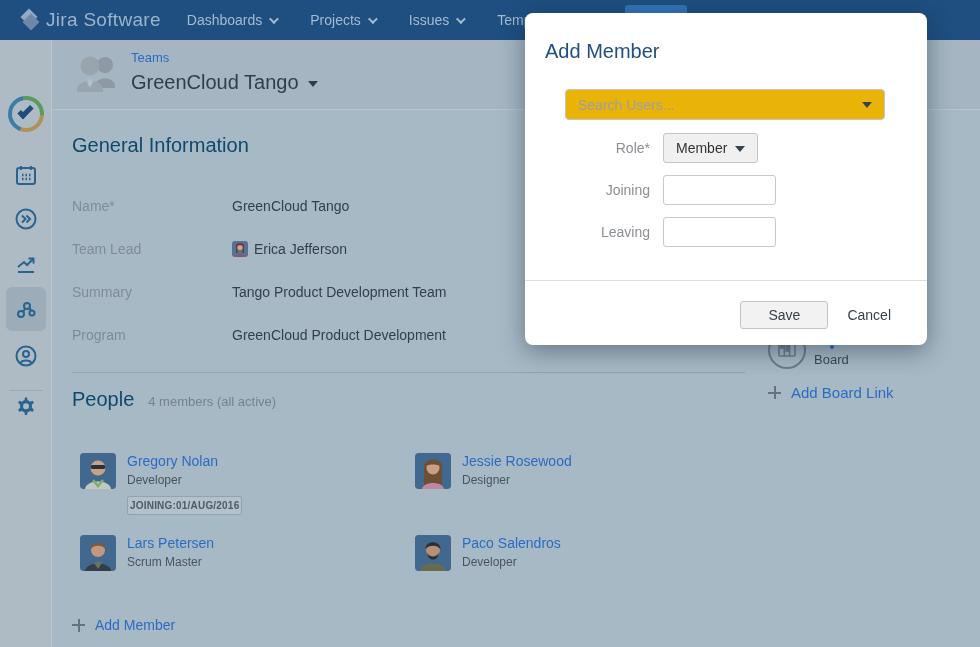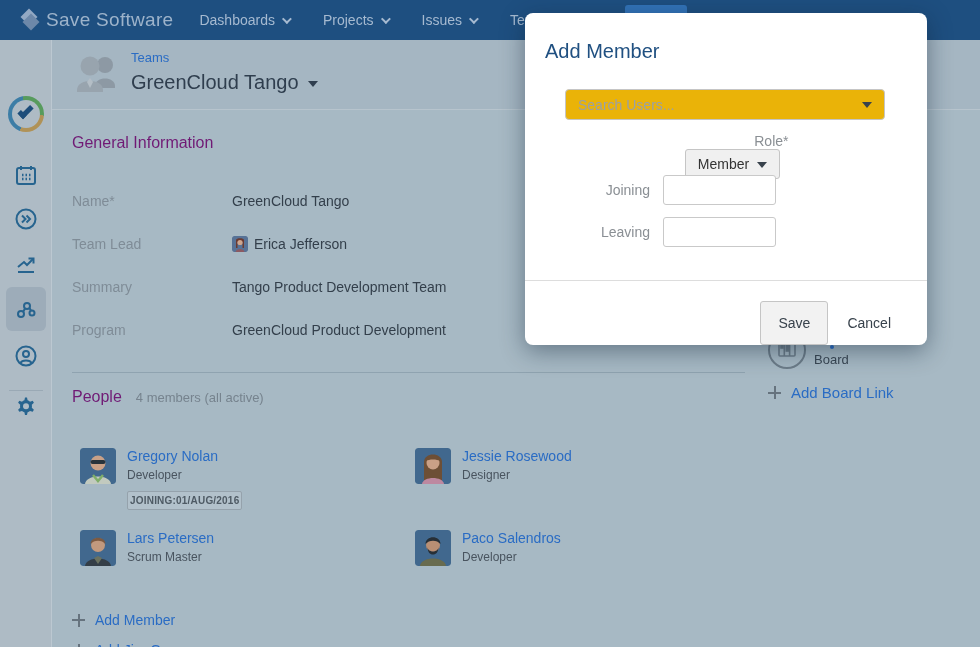--- a/index.html
+++ b/index.html
@@ -35,21 +35,21 @@
   
   .page-header { position:absolute; left:52px; top:40px; width:928px; height:70px; background:#a5b6c2; border-bottom:1px solid #b7c4cd; }
   .team-avatar { position:absolute; left:75px; top:52px; }
   .bc-link { position:absolute; left:131px; top:50px; font-size:13px; color:#2a6cc4; text-decoration:none; }
   .page-title-row { position:absolute; left:131px; top:71px; display:flex; align-items:center; gap:9px; cursor:pointer; }
   .page-title { font-size:20px; color:#2f3e4e; }
   .caret-dk { width:0; height:0; border-left:5px solid transparent; border-right:5px solid transparent; border-top:6px solid #2f3e4e; margin-top:3px; }
 
   
   .gi { position:absolute; left:72px; top:134px; width:660px; }
-  .sec-heading { font-size:16px; color:#701a75; font-weight:400; }
+  .sec-heading { font-size:20px; color:#0c4a6e; font-weight:400; }
   .gi-rows { margin-top:27px; }
   .gi-row { display:flex; align-items:center; height:43px; }
   .gi-label { width:160px; font-size:14px; color:#7f8c97; }
   .gi-value { font-size:14px; color:#333f4b; display:flex; align-items:center; gap:6px; }
   .mini-avatar { width:16px; height:16px; border-radius:2px; display:block; }
   .obscured { position:absolute; left:698px; top:330px; font-size:14px; color:#4a5a66; letter-spacing:1px; }
 
   .main-hr { position:absolute; left:72px; top:372px; width:673px; height:1px; background:#8fa3b0; }
 
   .people { position:absolute; left:72px; top:388px; width:680px; }
@@ -80,44 +80,44 @@
 
   
   .modal { position:absolute; left:525px; top:13px; width:402px; height:332px; background:#ffffff; border-radius:8px; box-shadow:0 6px 24px rgba(15,35,55,0.45); z-index:10; }
   .modal-title { position:absolute; left:20px; top:27px; font-size:20px; color:#205081; font-weight:400; }
   .search-box { position:absolute; left:40px; top:76px; width:320px; height:31px; border:1px solid #c5c5c5; border-radius:4px; background:#eab308; display:flex; align-items:center; }
   .search-box input { flex:1; border:none; outline:none; padding:0 12px; font-size:14px; color:#333; font-family:"Liberation Sans", sans-serif; background:transparent; }
   .search-box input::placeholder { color:#9aa0a6; }
   .caret-sm { width:0; height:0; border-left:5px solid transparent; border-right:5px solid transparent; border-top:6px solid #38424c; margin-right:12px; }
   .form-row { position:absolute; left:0; display:flex; align-items:center; width:100%; }
   .form-label { width:125px; text-align:right; font-size:14px; color:#8a8f94; }
-  .row-role { top:120px;flex-direction:column; }
+  .row-role { top:120px; }
   .row-joining { top:162px; }
   .row-leaving { top:204px; }
   .role-btn { margin-left:13px; height:30px; padding:0 12px; background:#f0f0f0; border:1px solid #c5c5c5; border-radius:3px; display:flex; align-items:center; gap:8px; font-size:14px; color:#333; cursor:pointer; }
   .role-btn .caret-sm { margin:2px 0 0 0; }
   .date-input { margin-left:13px; width:113px; height:30px; border:1px solid #c9c9c9; border-radius:3px; padding:0 8px; font-size:14px; color:#333; font-family:"Liberation Sans", sans-serif; outline:none; }
   .modal-hr { position:absolute; left:0; top:267px; width:100%; height:1px; background:#dddddd; }
   .modal-footer { position:absolute; right:36px; top:288px; display:flex; align-items:center; gap:19px; }
-  .save-btn { height:44px; padding:0 17px; background:#f2f2f2; border:1px solid #c5c5c5; border-radius:3px; font-size:14px; color:#38424c; font-family:"Liberation Sans", sans-serif; cursor:pointer; }
+  .save-btn { height:28px; padding:0 27px; background:#f2f2f2; border:1px solid #c5c5c5; border-radius:3px; font-size:14px; color:#38424c; font-family:"Liberation Sans", sans-serif; cursor:pointer; }
   .cancel-link { font-size:14px; color:#38424c; text-decoration:none; cursor:pointer; }
 </style>
 </head>
 <body>
 
 <div id="app">
 
   <div class="navbar">
     <div class="nav-inner">
       <div class="logo-wrap">
         <span class="logo-diamond">
             <span class="d1"></span>
             <span class="d2"></span>
           </span>
-        <span class="logo-text">Save Software</span>
+        <span class="logo-text">Jira Software</span>
       </div>
       <div class="nav-menu">
         <div class="nav-item">
           <span>Dashboards</span>
           <span class="chev"></span>
         </div>
         <div class="nav-item">
           <span>Projects</span>
           <span class="chev"></span>
         </div>

